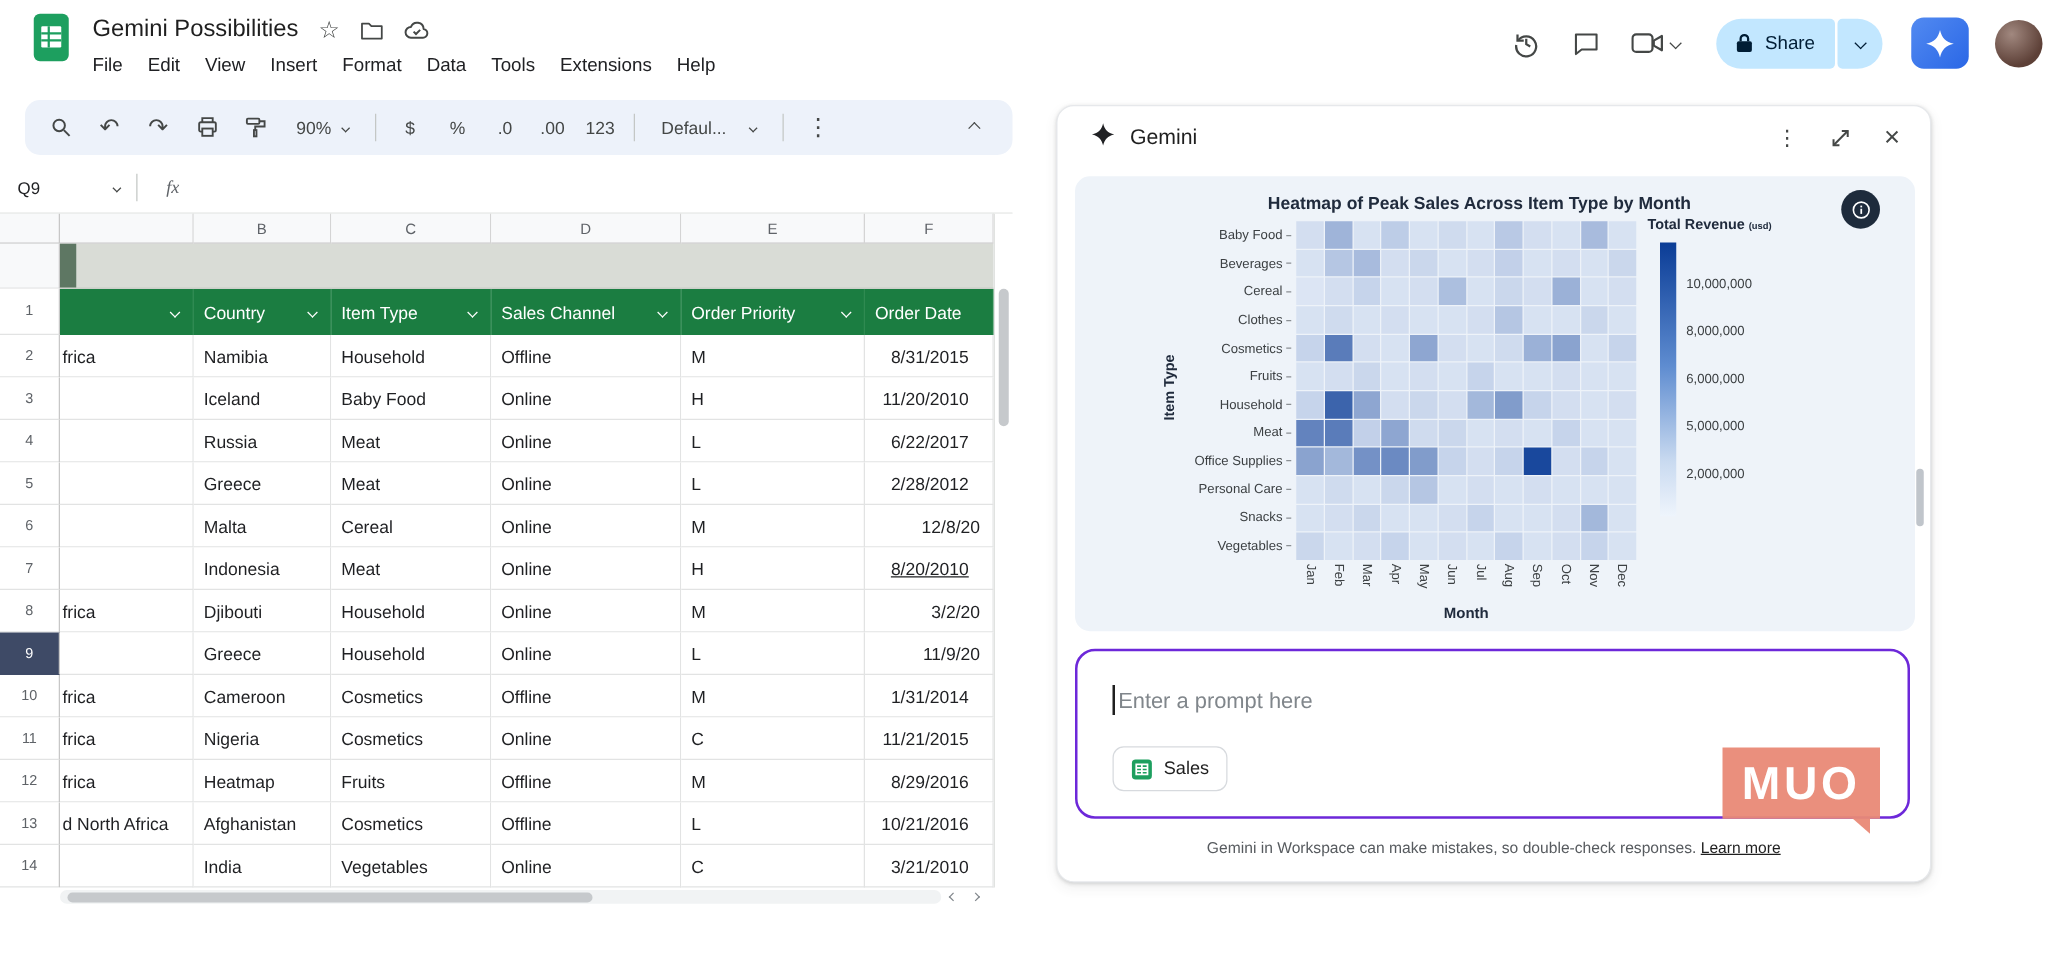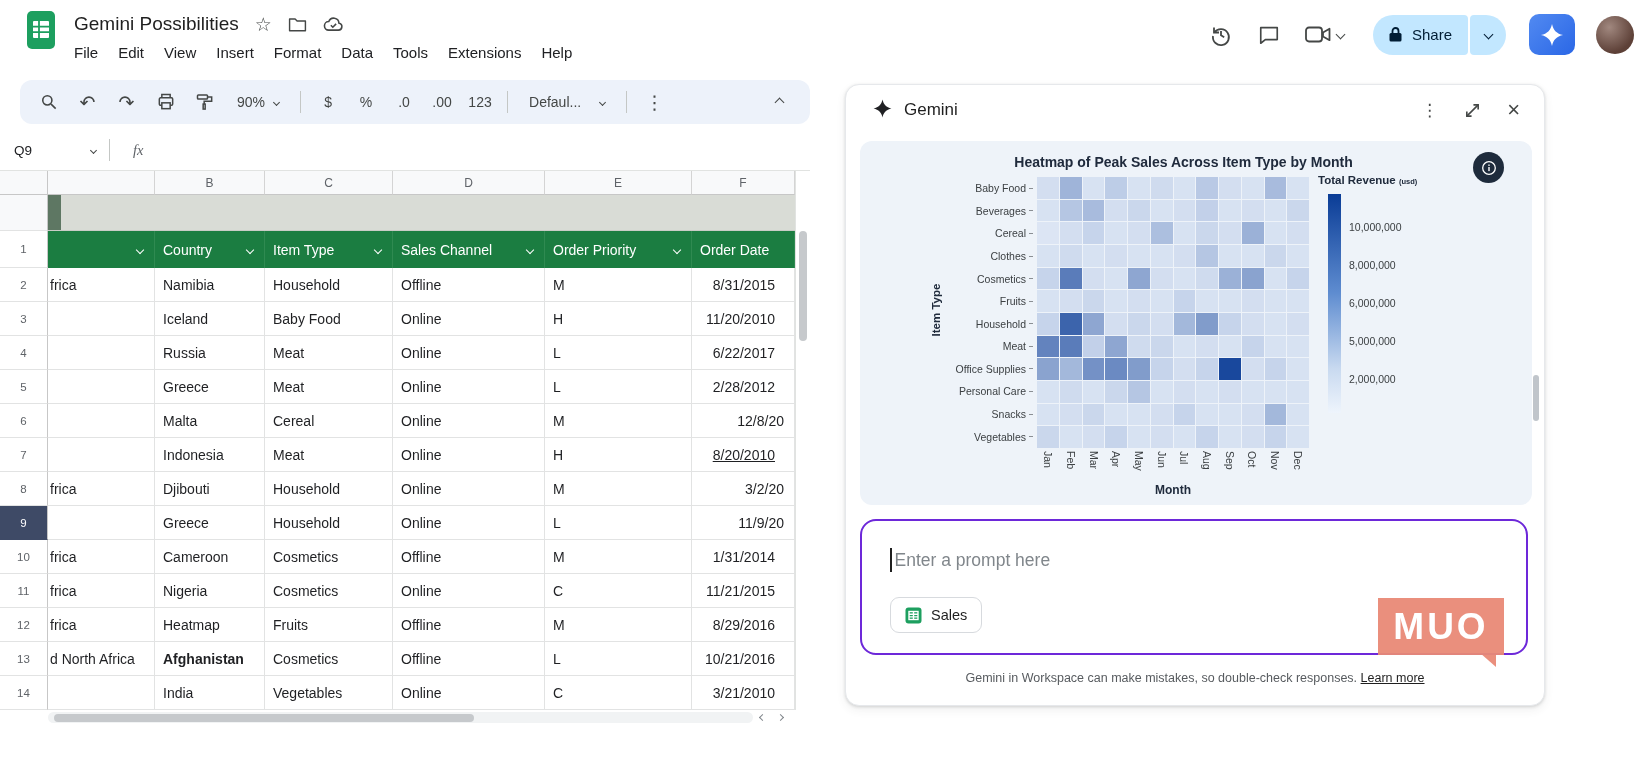--- a/index.html
+++ b/index.html
@@ -426,21 +426,21 @@
           <div class="cell col-a" style="width: 107px;">frica</div>
           <div class="cell col-b" style="width: 110px;">Heatmap</div>
           <div class="cell col-c" style="width: 128px;">Fruits</div>
           <div class="cell col-d" style="width: 152px;">Offline</div>
           <div class="cell col-e" style="width: 147px;">M</div>
           <div class="cell col-f date" style="width: 103px;">8/29/2016</div>
         </div>
         <div class="grow">
           <div class="num-cell">13</div>
           <div class="cell col-a" style="width: 107px;">d North Africa</div>
-          <div class="cell col-b" style="width: 110px; font-weight: bold;">Afghanistan</div>
+          <div class="cell col-b" style="width: 110px;">Afghanistan</div>
           <div class="cell col-c" style="width: 128px;">Cosmetics</div>
           <div class="cell col-d" style="width: 152px;">Offline</div>
           <div class="cell col-e" style="width: 147px;">L</div>
           <div class="cell col-f date" style="width: 103px;">10/21/2016</div>
         </div>
         <div class="grow">
           <div class="num-cell">14</div>
           <div class="cell col-a" style="width: 107px;"></div>
           <div class="cell col-b" style="width: 110px;">India</div>
           <div class="cell col-c" style="width: 128px;">Vegetables</div>

